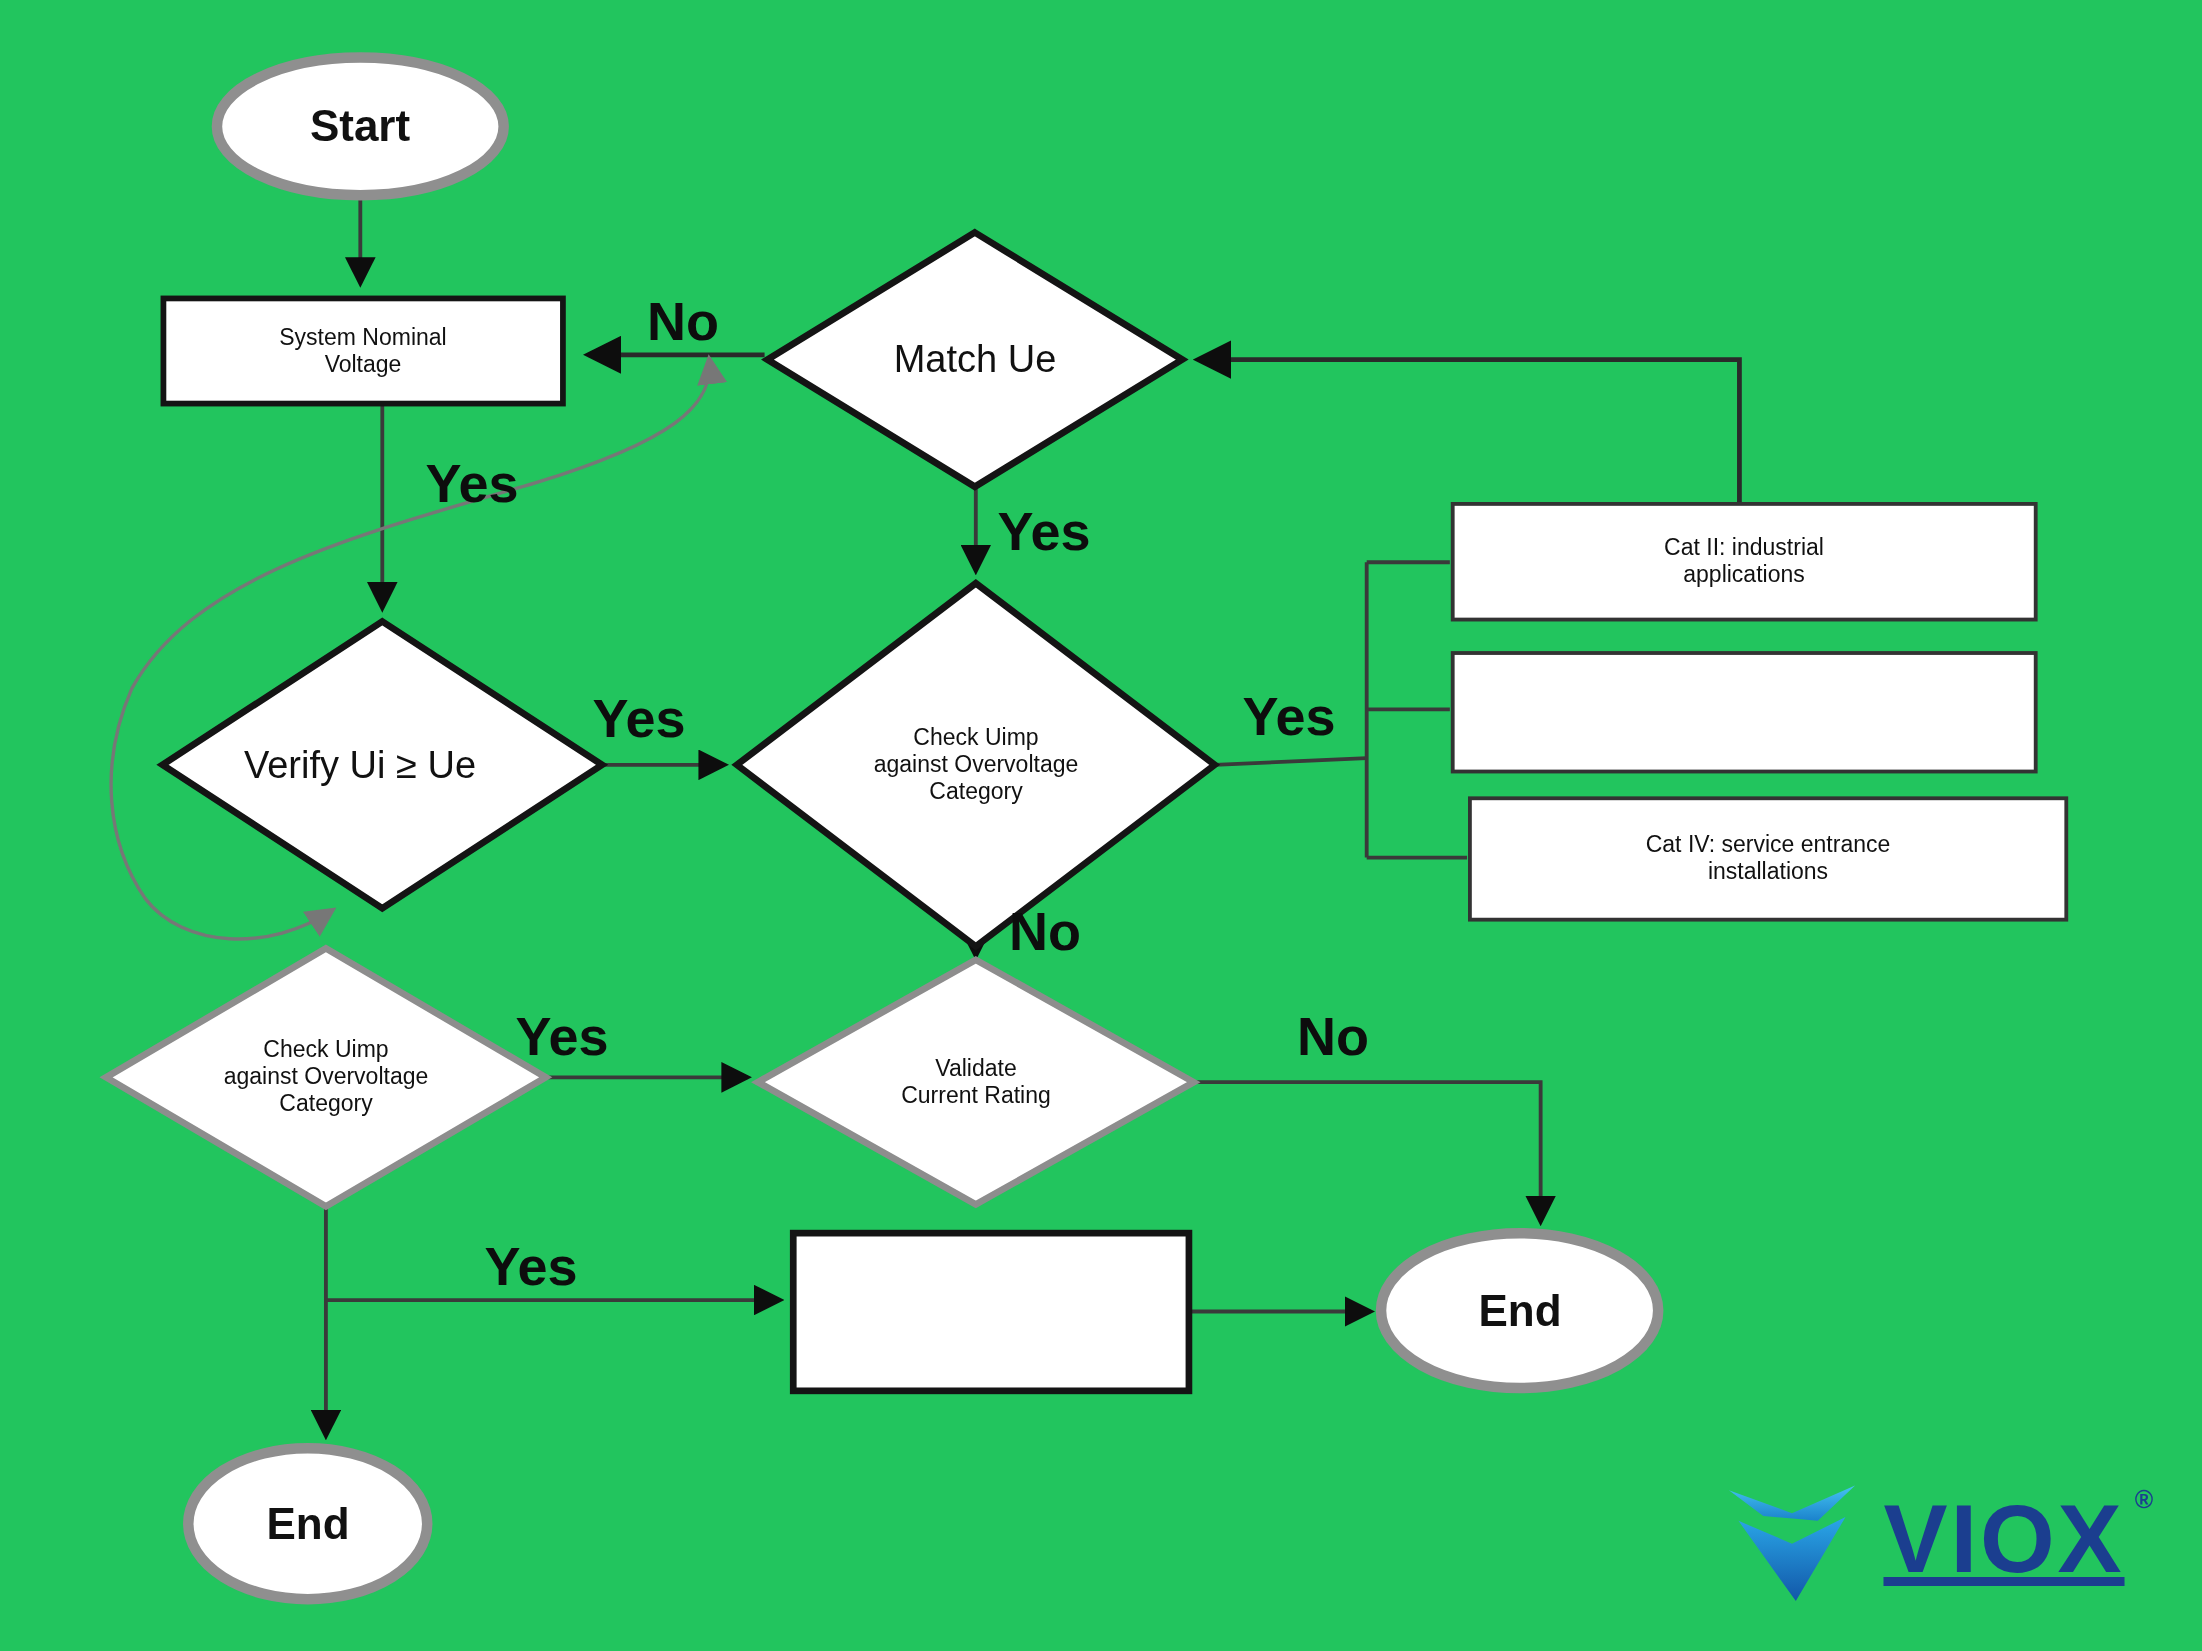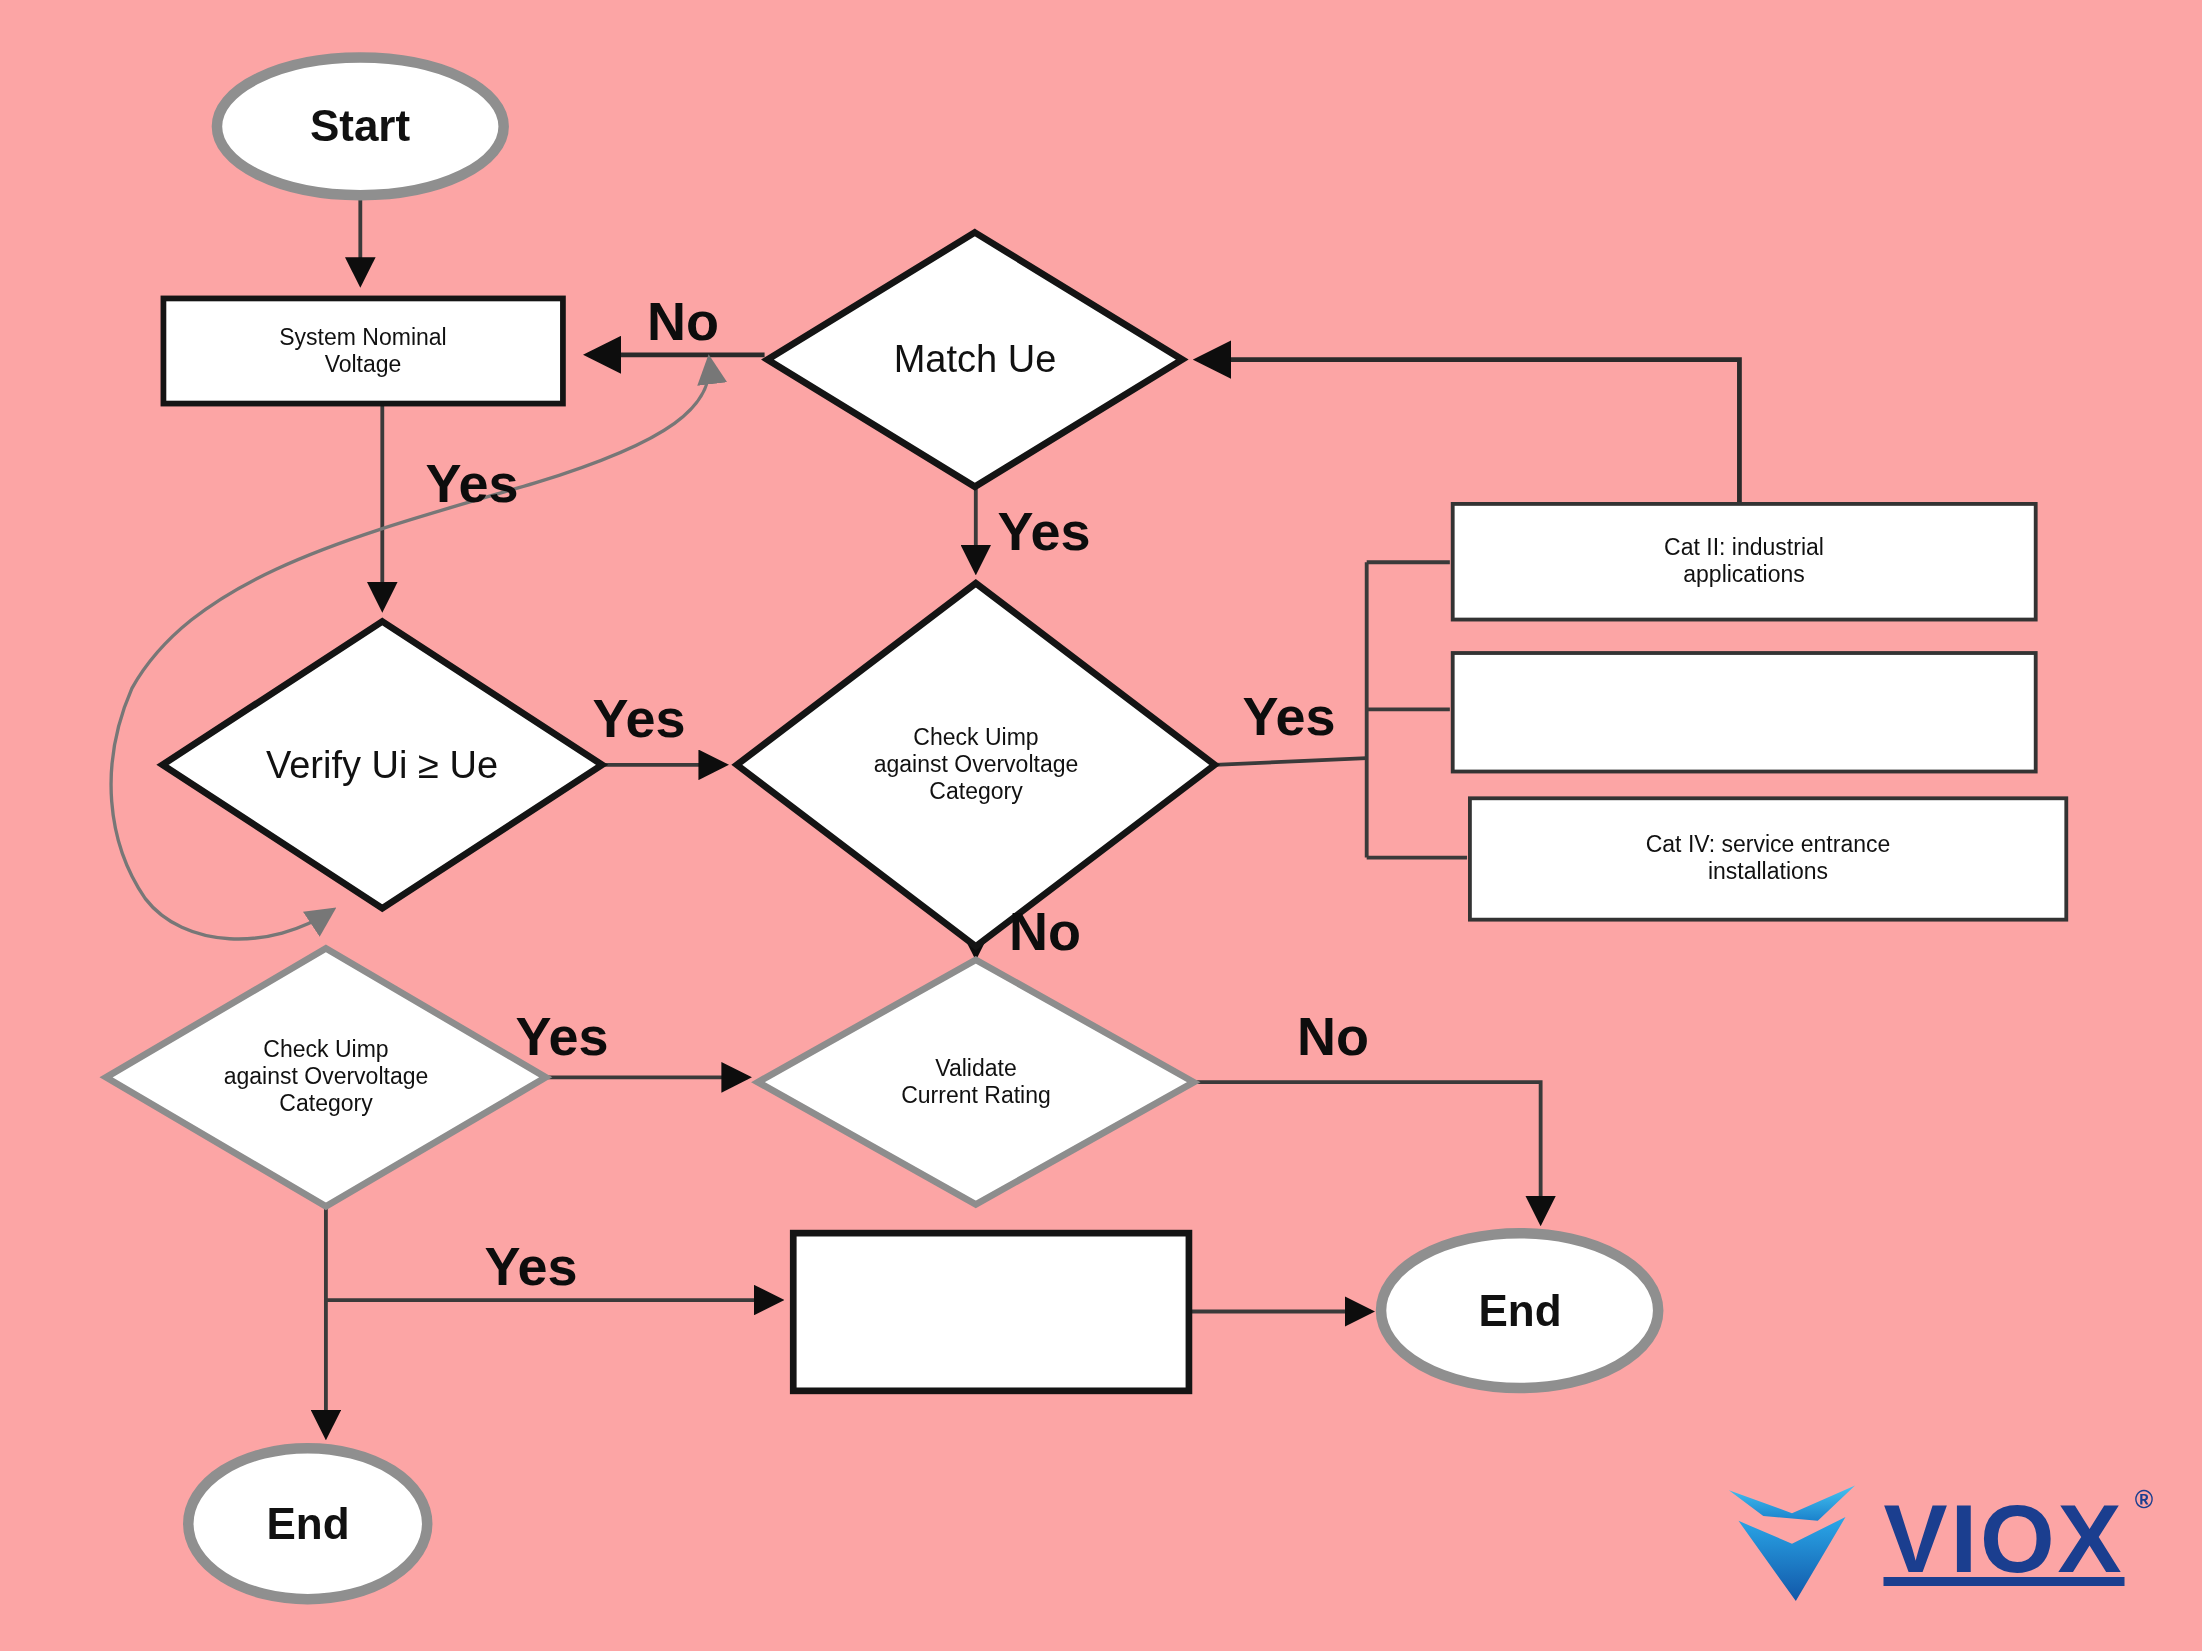--- a/index.html
+++ b/index.html
@@ -1,17 +1,17 @@
 <!DOCTYPE html>
 <html><head>
 <meta charset="utf-8">
 <style>
   html,body{margin:0;padding:0;background:#ffffff;}
   .stage{
-    position:relative;width:2202px;height:1652px;background:#fca5a5;
+    position:relative;width:2202px;height:1652px;background:#22c55e;
     font-family:"Liberation Sans", sans-serif;overflow:hidden;
   }
   svg.layer{position:absolute;left:0;top:0;width:2202px;height:1652px;}
   .lbl{
     position:absolute;transform:translate(-50%,-50%);
     white-space:pre-line;text-align:center;color:#111;
     line-height:1.18;user-select:none;
   }
   .t38{font-size:23px;}
   .t40{font-size:38px;}
@@ -83,21 +83,21 @@
     <g transform="translate(1807,1549)">
       <polygon points="2,10 68,34 134,5 95,42 38,37" fill="url(#vgrad1)"></polygon>
       <polygon points="12,42 68,66 124,38 72,126" fill="url(#vgrad2)"></polygon>
     </g>
   </svg>
 
   <div class="lbl node-big" style="left:360px;top:126px;">Start</div>
   <div class="lbl t38" style="left:363px;top:351px;">System Nominal
 Voltage</div>
   <div class="lbl t40" style="left:975px;top:359px;">Match Ue</div>
-  <div class="lbl t40" style="left:382px;top:765px;text-align:center;">Verify Ui ≥ Ue</div>
+  <div class="lbl t40" style="left:360px;top:765px;text-align:center;">Verify Ui ≥ Ue</div>
   <div class="lbl t38" style="left:976px;top:765px;">Check Uimp
 against Overvoltage
 Category</div>
   <div class="lbl t38" style="left:326px;top:1077px;">Check Uimp
 against Overvoltage
 Category</div>
   <div class="lbl t38" style="left:976px;top:1082px;">Validate
 Current Rating</div>
   <div class="lbl t38" style="left:1744px;top:561px;">Cat II: industrial
 applications</div>

